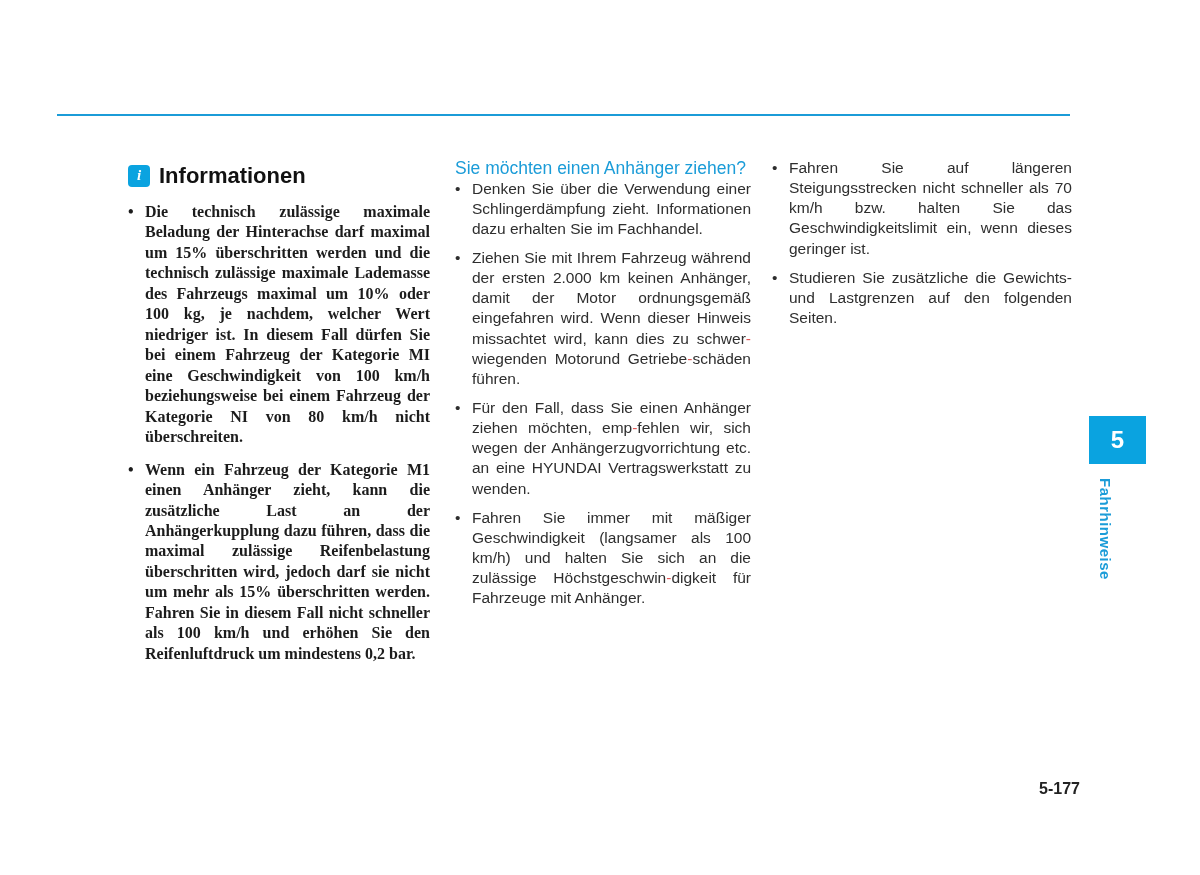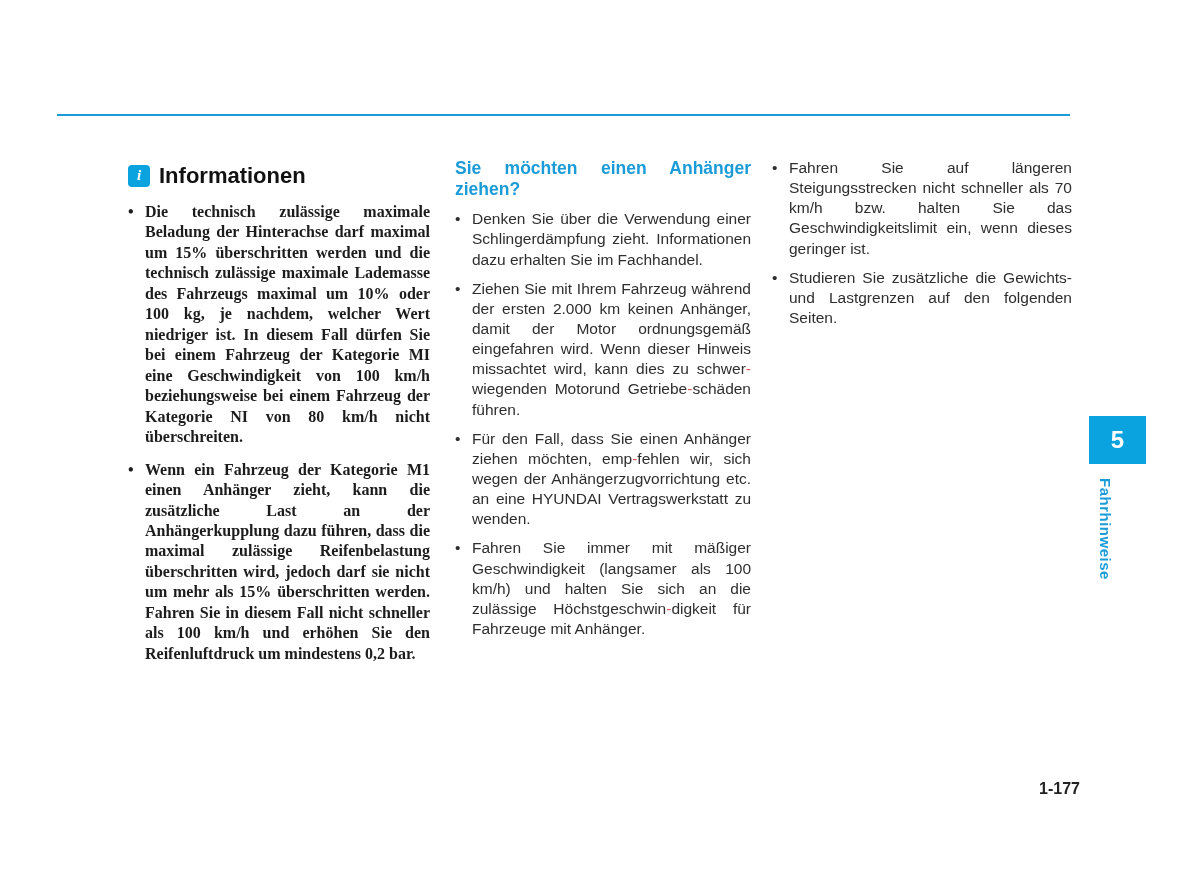--- a/index.html
+++ b/index.html
@@ -36,22 +36,22 @@
     font-size:15px;flex:0 0 auto;
   }
   .col1-title{
     font-family:"Liberation Sans", sans-serif;font-weight:700;
     font-size:22px;color:#111111;
   }
   
   .col2{position:absolute;left:455px;top:158px;width:296px;}
   .col3{position:absolute;left:772px;top:158px;width:300px;}
   .col-heading{
-    color:var(--accent);font-weight:700;font-size:17.5px;line-height:1.18;
-    margin:0 0 10px 0;
+    color:var(--accent);font-weight:400;font-size:17.5px;line-height:1.18;
+    margin:0 0 0 0;
   }
   .body-sans{
     font-size:15.5px;line-height:1.3;color:var(--text-sans);
     text-align:justify;
   }
   .intro{margin:0 0 10px 0;}
   .bullet{
     display:flex;margin:0 0 9px 0;
   }
   .bullet .marker{
@@ -126,13 +126,13 @@
   </div>
   <div class="bullet">
     <span class="marker">•</span>
     <span class="btext">Studieren Sie zusätzliche die Gewichts- und Lastgrenzen auf den folgenden Seiten.</span>
   </div>
 </section>
 
 <div class="chapter-tab">5</div>
 <div class="chapter-name">Fahrhinweise</div>
 
-<div class="page-num">1-177</div>
+<div class="page-num">5-177</div>
 
 </body></html>

